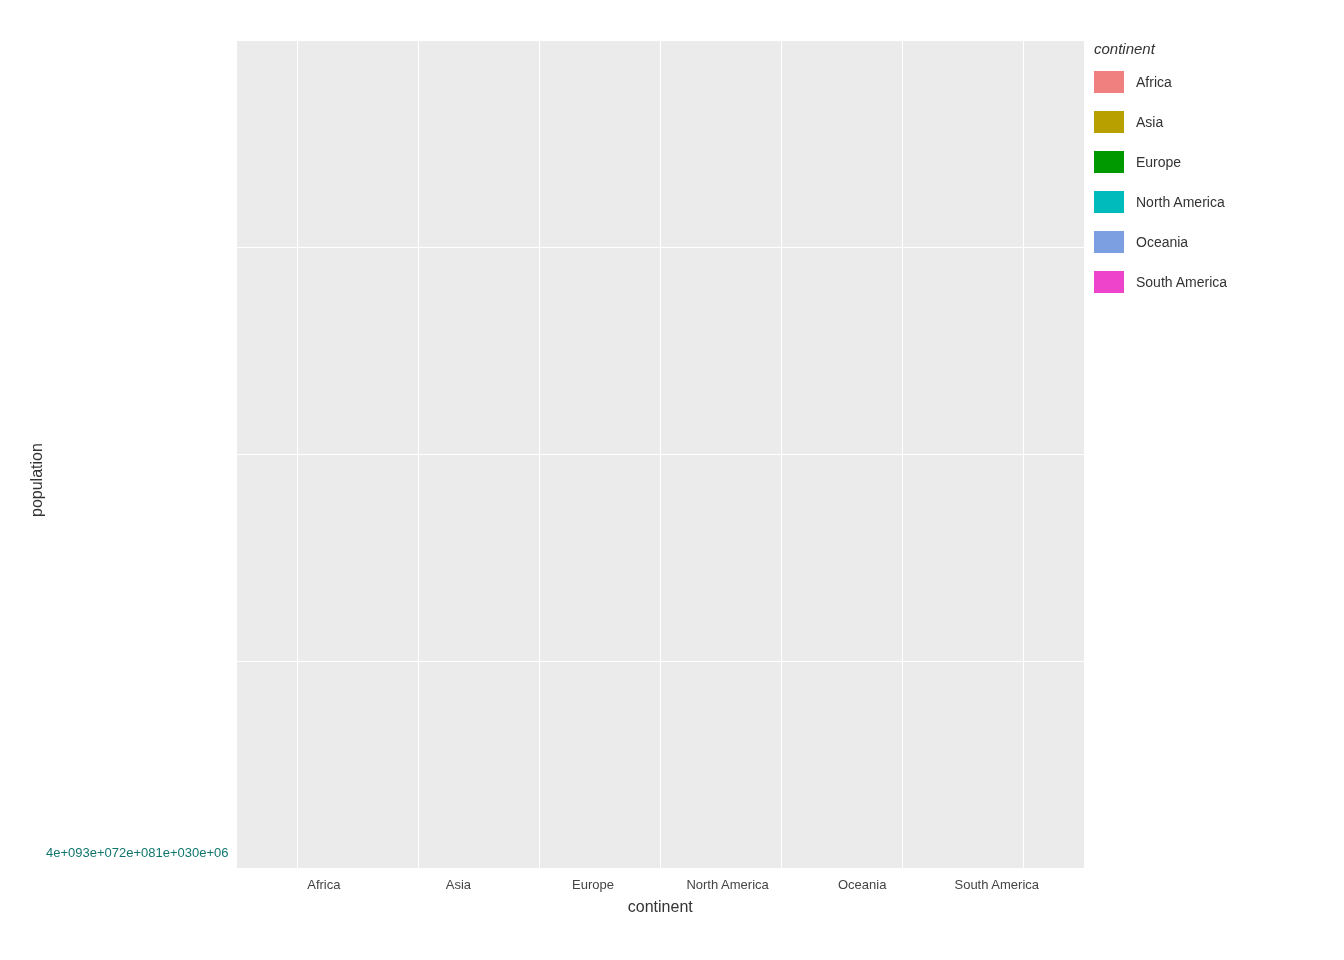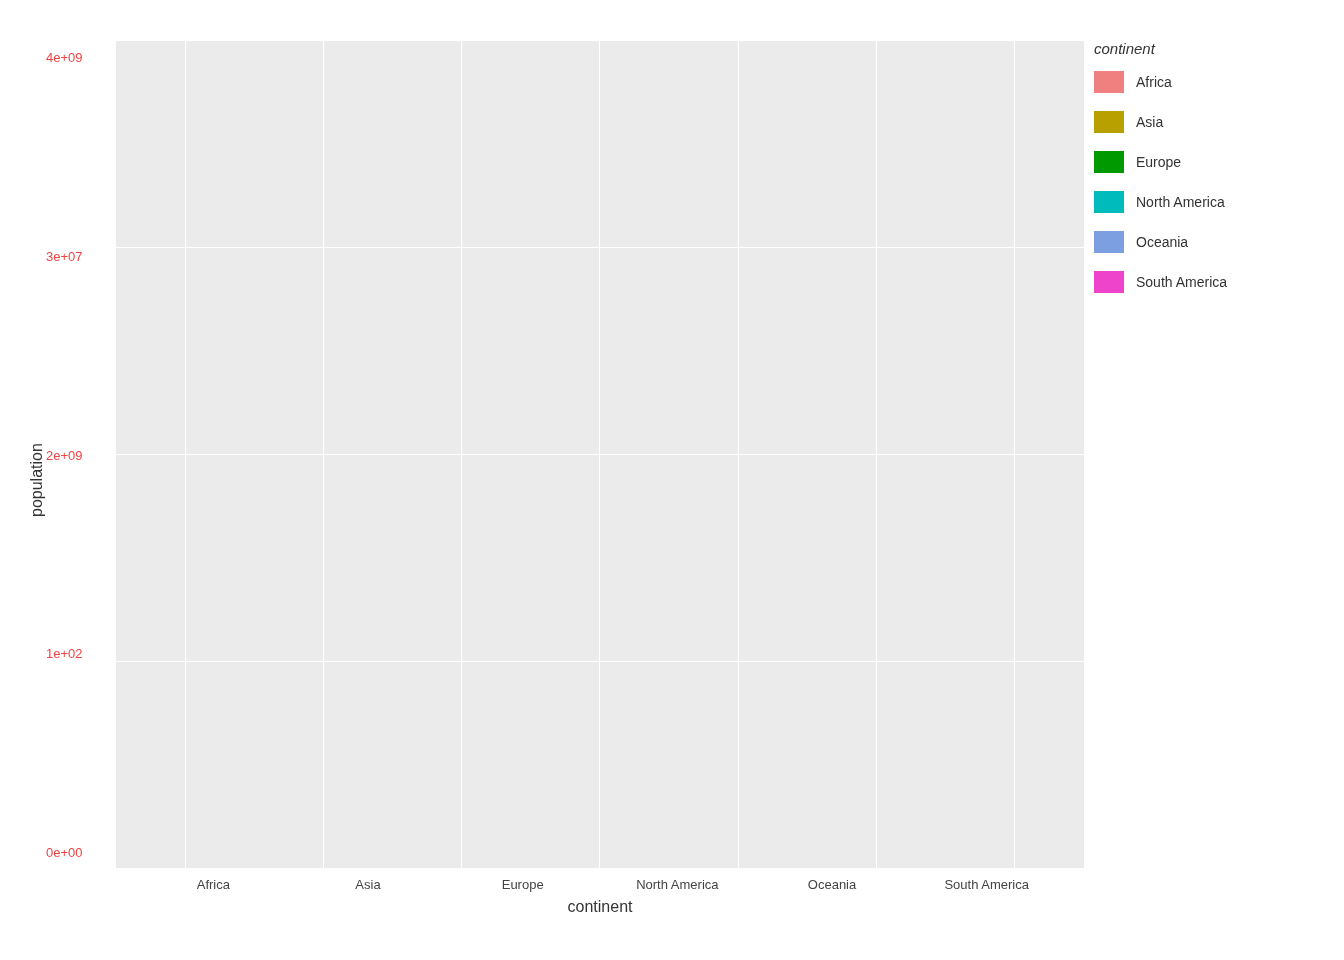--- a/index.html
+++ b/index.html
@@ -48,27 +48,28 @@
       height: 100%;
     }
     .plot-inner {
       display: flex;
       flex-direction: row;
       flex: 1;
       height: 100%;
     }
     .y-axis-ticks {
       display: flex;
-      flex-direction: column;
+      flex-direction: row;
       justify-content: space-between;
+      align-items: flex-end;
       padding-right: 8px;
       padding-bottom: 60px;
       padding-top: 10px;
       font-size: 13px;
-      color: #ef4444;
+      color: #0f766e;
       min-width: 70px;
     }
     .plot-and-x {
       flex: 1;
       display: flex;
       flex-direction: column;
     }
     .plot-grid {
       flex: 1;
       background: #ebebeb;
@@ -175,23 +176,23 @@
 
 <div class="chart-container">
   <div class="chart-wrapper">
     <div class="plot-area-wrapper">
       <div class="plot-inner">
         <div class="y-axis-label">population</div>
         <div class="y-axis-ticks">
 
         <div class="y-tick">4e+09</div>
             <div class="y-tick">3e+07</div>
-            <div class="y-tick">2e+09</div>
-            <div class="y-tick">1e+02</div>
-            <div class="y-tick">0e+00</div>
+            <div class="y-tick">2e+08</div>
+            <div class="y-tick">1e+03</div>
+            <div class="y-tick">0e+06</div>
           </div>
         <div class="plot-and-x">
           <div class="plot-grid">
             <div class="grid-lines">
 
             <div class="grid-line"></div>
                 <div class="grid-line"></div>
                 <div class="grid-line"></div>
                 <div class="grid-line"></div>
                 <div class="grid-line"></div>

